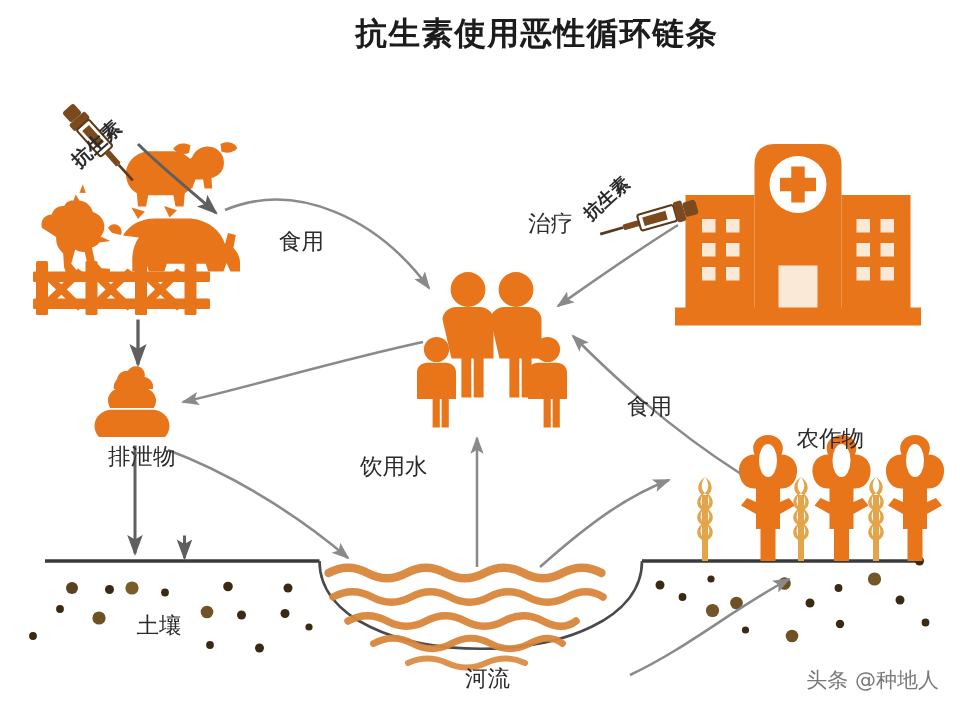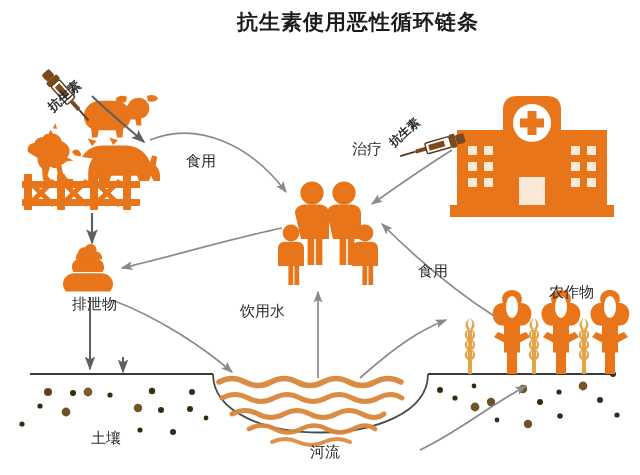--- a/index.html
+++ b/index.html
@@ -350,20 +350,21 @@
   <div class="lbl" style="left:352px; top:140px;">治疗</div>
 
   <div class="lbl-rot" style="left:397px; top:134px; font-size:12px;">抗生素</div>
 
   <div class="lbl" style="left:72px; top:295px;">排泄物</div>
 
   <div class="lbl" style="left:240px; top:302px;">饮用水</div>
 
   <div class="lbl" style="left:418px; top:262px;">食用</div>
 
-  <div class="lbl" style="left:531px; top:283px;margin-left:18px;">农作物</div>
-
-  <div class="lbl" style="left:91px; top:429px;font-family:Liberation Serif, serif;">土壤</div>
+  <div class="lbl" style="left:531px; top:283px;">农作物</div>
+
+  <div class="lbl" style="left:91px; top:408px;font-family:Liberation Serif, serif;">土壤</div>
 
   <div class="lbl" style="left:310px; top:443px;text-align:center;">河流</div>
 
+  <div class="watermark">头条 @种地人</div>
 
 </div>
 
 </body></html>

